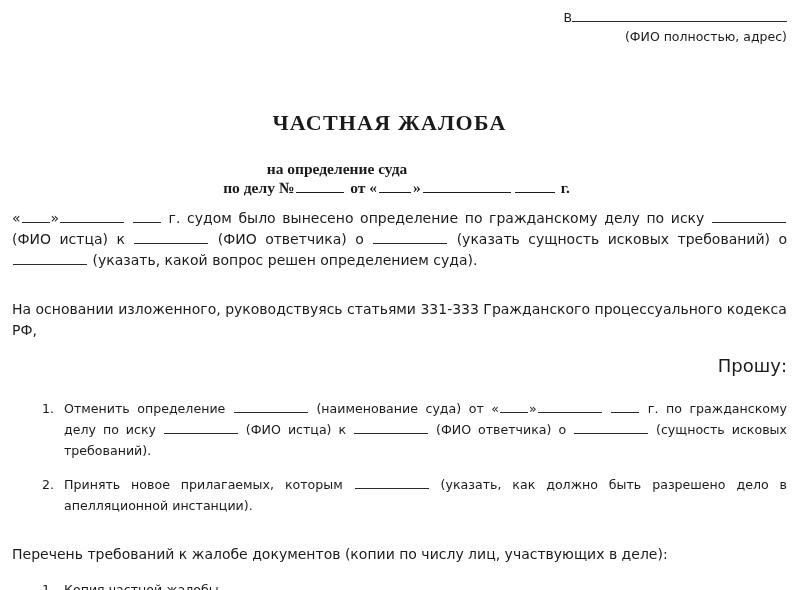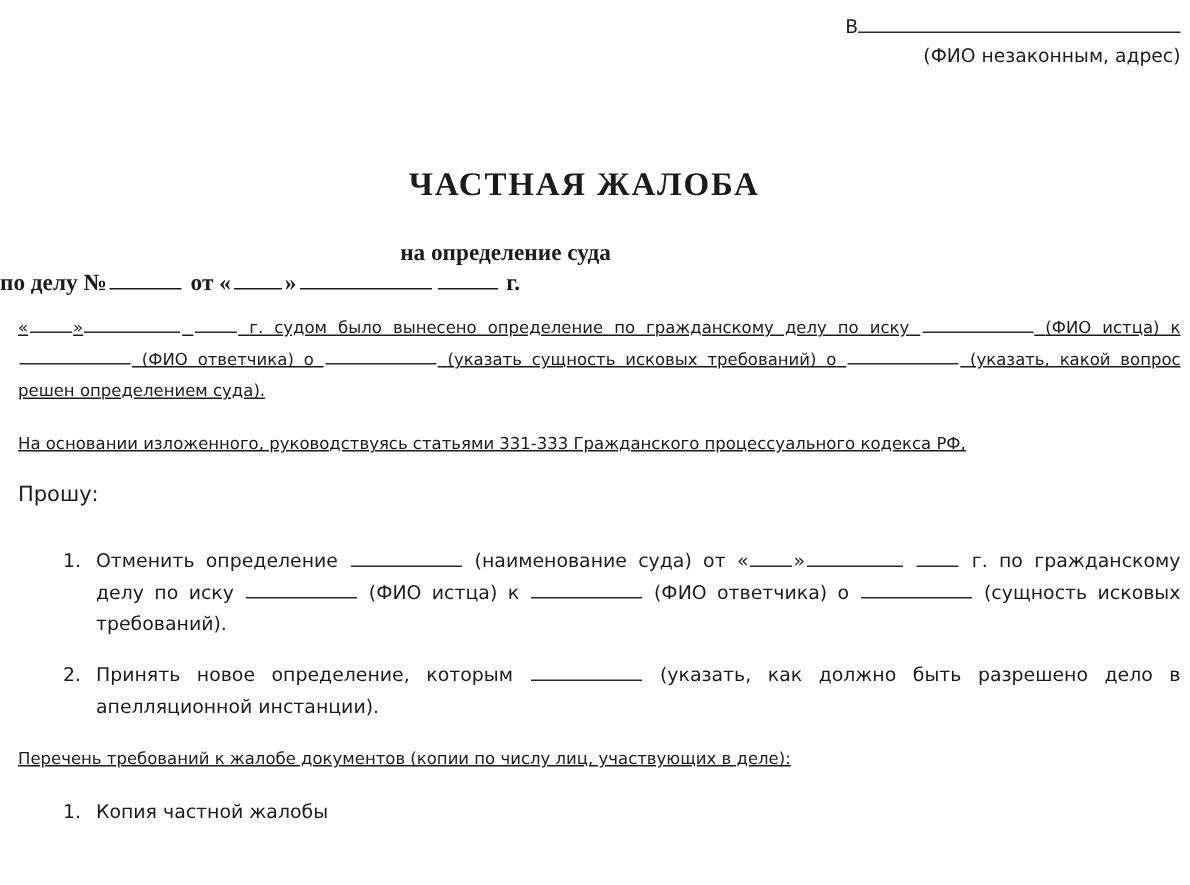--- a/index.html
+++ b/index.html
@@ -84,20 +84,21 @@
     text-align: center;
     font-family: "Liberation Serif", "DejaVu Serif", serif;
     font-weight: bold;
     font-size: 15.5px;
   }
   .subtitle-2 {
     position: absolute;
     left: 0;
     top: 179px;
     width: 793px;
+    text-align: center;
     font-family: "Liberation Serif", "DejaVu Serif", serif;
     font-weight: bold;
     font-size: 15.5px;
     white-space: nowrap;
   }
   .subtitle-2 .u {
     display: inline-block;
     border-bottom: 1.4px solid #1b1b1b;
     height: 13px;
     vertical-align: baseline;
@@ -110,44 +111,43 @@
 
   
   .body-wrap {
     position: absolute;
     left: 12px;
     top: 208px;
     width: 775px;
   }
   p.para {
     margin: 0 0 14px 0;
-    font-size: 11px;
+    font-size: 14px;
     line-height: 21px;
     text-align: justify;
     text-justify: inter-word;
-    text-decoration: underline;
-  }
-  p.para.nojust { text-align: left; }
+  }
+  p.para.nojust { text-align: left; margin-top: 28px; }
 
   .blank {
     display: inline-block;
     border-bottom: 1px solid #2a2a2a;
     height: 11px;
     vertical-align: baseline;
     margin: 0 1px;
   }
   .b-sm { width: 28px; }
   .b-md { width: 64px; }
   .b-lg { width: 74px; }
 
   .proshu {
     margin: 6px 0 22px 0;
-    font-size: 14px;
-    line-height: 21px;
-    text-align: left;
+    font-size: 18px;
+    line-height: 21px;
+    text-align: right;
     padding-right: 0;
   }
 
   
   ol.req-list {
     margin: 0 0 14px 0;
     padding-left: 46px;
     font-size: 12.6px;
     line-height: 21px;
   }
@@ -169,21 +169,21 @@
 </style>
 </head>
 <body>
 
 <div class="page">
 
   <div class="header-block">
     <span class="hdr-line">
       <span class="lbl">В</span><span class="fill fill-v"></span>
     </span>
-    <span class="hdr-caption">(ФИО незаконным, адрес)</span>
+    <span class="hdr-caption">(ФИО полностью, адрес)</span>
   </div>
 
   <div class="title-main">ЧАСТНАЯ ЖАЛОБА</div>
   <div class="subtitle-1">на определение суда</div>
   <div class="subtitle-2">
     <span>по делу №</span><span class="u u-case"></span>
     <span>от «</span><span class="u u-day"></span><span>»</span><span class="u u-month"></span><span class="u u-year"></span>
     <span>г.</span>
   </div>
 
@@ -191,21 +191,21 @@
 
     <p class="para"><span>«</span><span class="blank b-sm"></span><span>»</span><span class="blank b-md"></span> <span class="blank b-sm"></span> <span>г. судом было вынесено определение по гражданскому делу по иску</span> <span class="blank b-lg"></span> <span>(ФИО истца) к</span> <span class="blank b-lg"></span> <span>(ФИО ответчика) о</span> <span class="blank b-lg"></span> <span>(указать сущность исковых требований) о</span> <span class="blank b-lg"></span> <span>(указать, какой вопрос решен определением суда).</span></p>
 
 
     <p class="para nojust">На основании изложенного, руководствуясь статьями 331-333 Гражданского процессуального кодекса РФ,</p>
 
     <div class="proshu">Прошу:</div>
 
     <ol class="req-list">
       <li><span>Отменить определение</span> <span class="blank b-lg"></span> <span>(наименование суда) от «</span><span class="blank b-sm"></span><span>»</span><span class="blank b-md"></span> <span class="blank b-sm"></span> <span>г. по гражданскому делу по иску</span> <span class="blank b-lg"></span> <span>(ФИО истца) к</span> <span class="blank b-lg"></span> <span>(ФИО ответчика) о</span> <span class="blank b-lg"></span> <span>(сущность исковых требований).</span></li>
-      <li><span>Принять новое определение, которым</span> <span class="blank b-lg"></span> <span>(указать, как должно быть разрешено дело в апелляционной инстанции).</span></li>
+      <li><span>Принять новое прилагаемых, которым</span> <span class="blank b-lg"></span> <span>(указать, как должно быть разрешено дело в апелляционной инстанции).</span></li>
     </ol>
 
     <p class="para nojust">Перечень требований к жалобе документов (копии по числу лиц, участвующих в деле):</p>
 
     <ol class="attach-list">
       <li>Копия частной жалобы</li>
     </ol>
 
   </div>
 </div>

